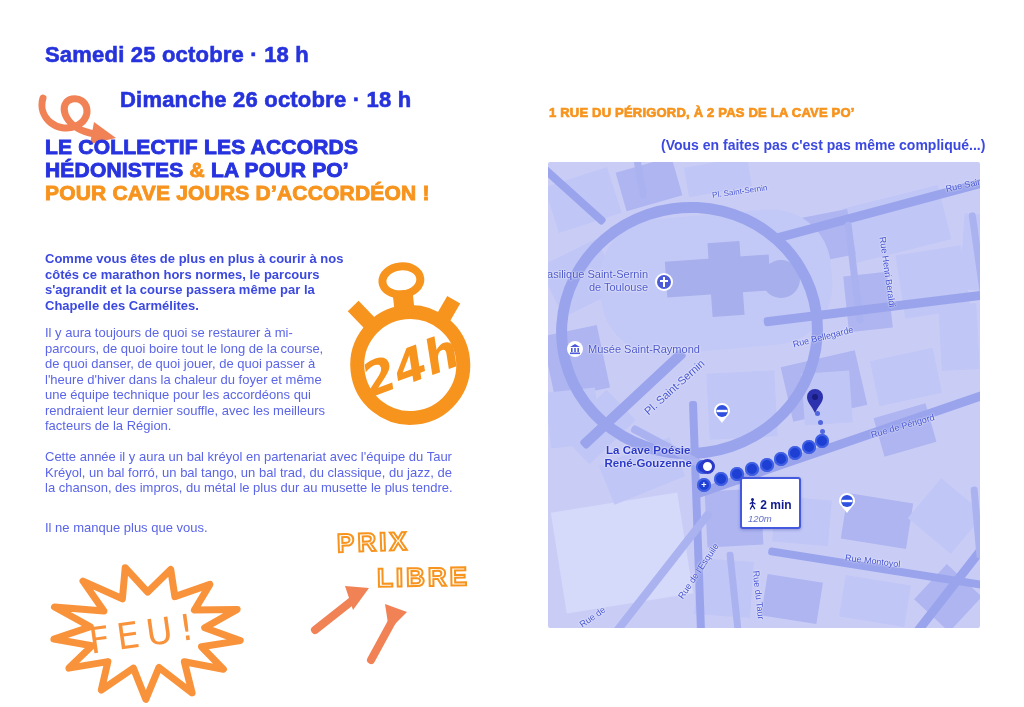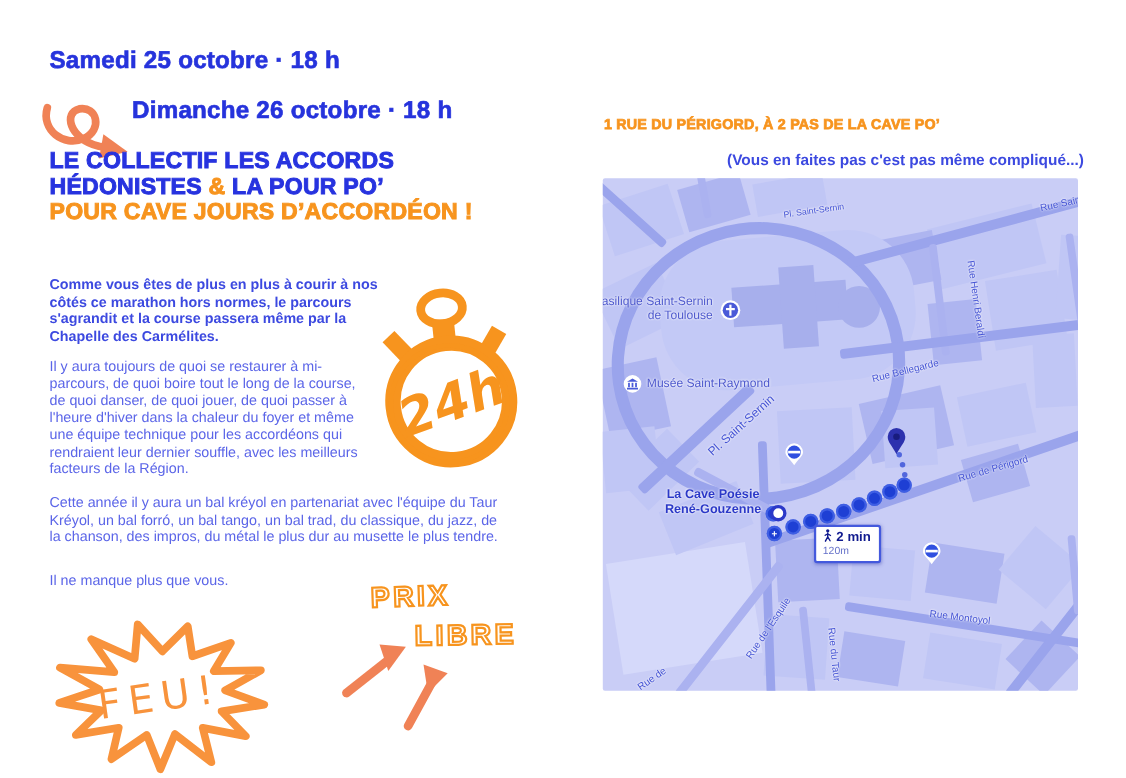--- a/index.html
+++ b/index.html
@@ -23,23 +23,23 @@
   .road{position:absolute;border-radius:3px;}
   .mlabel{position:absolute;font-size:9px;color:#4453d4;white-space:nowrap;
           text-shadow:0 0 2px rgba(255,255,255,.8),0 0 2px rgba(255,255,255,.8);}
   .mplace{position:absolute;font-size:11px;color:#4d58cd;line-height:13px;white-space:nowrap;
           text-shadow:0 0 2px rgba(255,255,255,.85),0 0 2px rgba(255,255,255,.85);}
   .mplace.bold{font-weight:700;color:#2b38c8;font-size:11.5px;}
   .dot{position:absolute;width:14px;height:14px;border-radius:50%;background:#1e3fd4;
        box-shadow:inset 0 0 0 2px rgba(90,120,240,.55);}
   .tdot{position:absolute;width:5px;height:5px;border-radius:50%;background:#3d55d8;opacity:.85;}
   .infobox{position:absolute;background:#fff;border:2px solid #4459dd;border-radius:3px;
-           padding:2px 7px 3px 6px;box-shadow:0 1px 3px rgba(40,50,160,.35);}
+           padding:19px 7px 3px 6px;box-shadow:0 1px 3px rgba(40,50,160,.35);}
   .infobox .t1{font-size:12px;font-weight:700;color:#111b8f;white-space:nowrap;}
-  .infobox .t2{font-size:9.5px;color:#6470c9;margin-top:1px;}
+  .infobox .t2{font-size:9.5px;color:#6470c9;margin-top:1px;font-style:italic;}
   .micon{position:absolute;}
 </style>
 </head>
 <body>
 
 <div class="page">
 
   <div class="abs" style="left:45px;top:42px;"><span class="date">Samedi 25 octobre · 18 h</span></div>
   <div class="abs" style="left:120px;top:59px;margin-top:28px;"><span class="date">Dimanche 26 octobre · 18 h</span></div>
 

